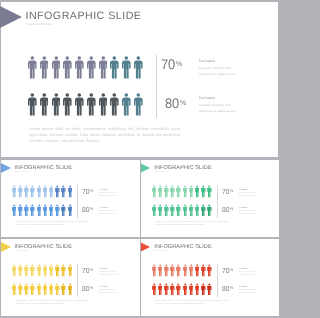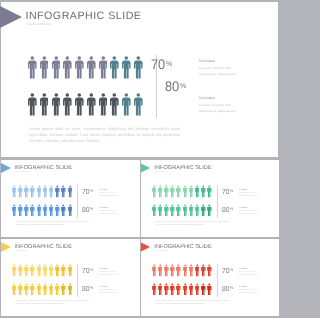--- a/index.html
+++ b/index.html
@@ -132,24 +132,24 @@
         <svg viewBox="0 0 100 260" width="8.6" height="24.6" style="display: block;">
           <path fill="#52808f" d="M50 0a21 21 0 1 1 0 42 21 21 0 0 1 0-42zM28 51h44c15.5 0 28 12 28 27v60a8.5 8.5 0 0 1-17 0V92h-5v62H22V92h-5v46a8.5 8.5 0 0 1-17 0V78c0-15 12.5-27 28-27zM22 154h25v106H22zM52 154h25v106H52z"></path>
         </svg>
         <svg viewBox="0 0 100 260" width="8.6" height="24.6" style="display: block;">
           <path fill="#52808f" d="M50 0a21 21 0 1 1 0 42 21 21 0 0 1 0-42zM28 51h44c15.5 0 28 12 28 27v60a8.5 8.5 0 0 1-17 0V92h-5v62H22V92h-5v46a8.5 8.5 0 0 1-17 0V78c0-15 12.5-27 28-27zM22 154h25v106H22zM52 154h25v106H52z"></path>
         </svg>
       </div>
 
     <div class="hero-div"></div>
 
-    <div class="pctblock" style="left:150px;top:55.1px;">
+    <div class="pctblock" style="left:160px;top:55.1px;">
       <div class="pct">70<sup>%</sup></div>
     </div>
-    <div class="pctblock" style="left:163.6px;top:77px;">
+    <div class="pctblock" style="left:163.6px;top:94px;">
       <div class="pct">80<sup>%</sup></div>
     </div>
 
     <div class="pctblock" style="left:197.8px;top:54.8px;">
       <div class="tn">Text Name</div>
       <div class="tl">Sed diam nonummy nibh</div>
       <div class="tl">lacreet dolore magna ali erat</div>
     </div>
     <div class="pctblock" style="left:197.8px;top:91.8px;">
       <div class="tn">Text Name</div>

